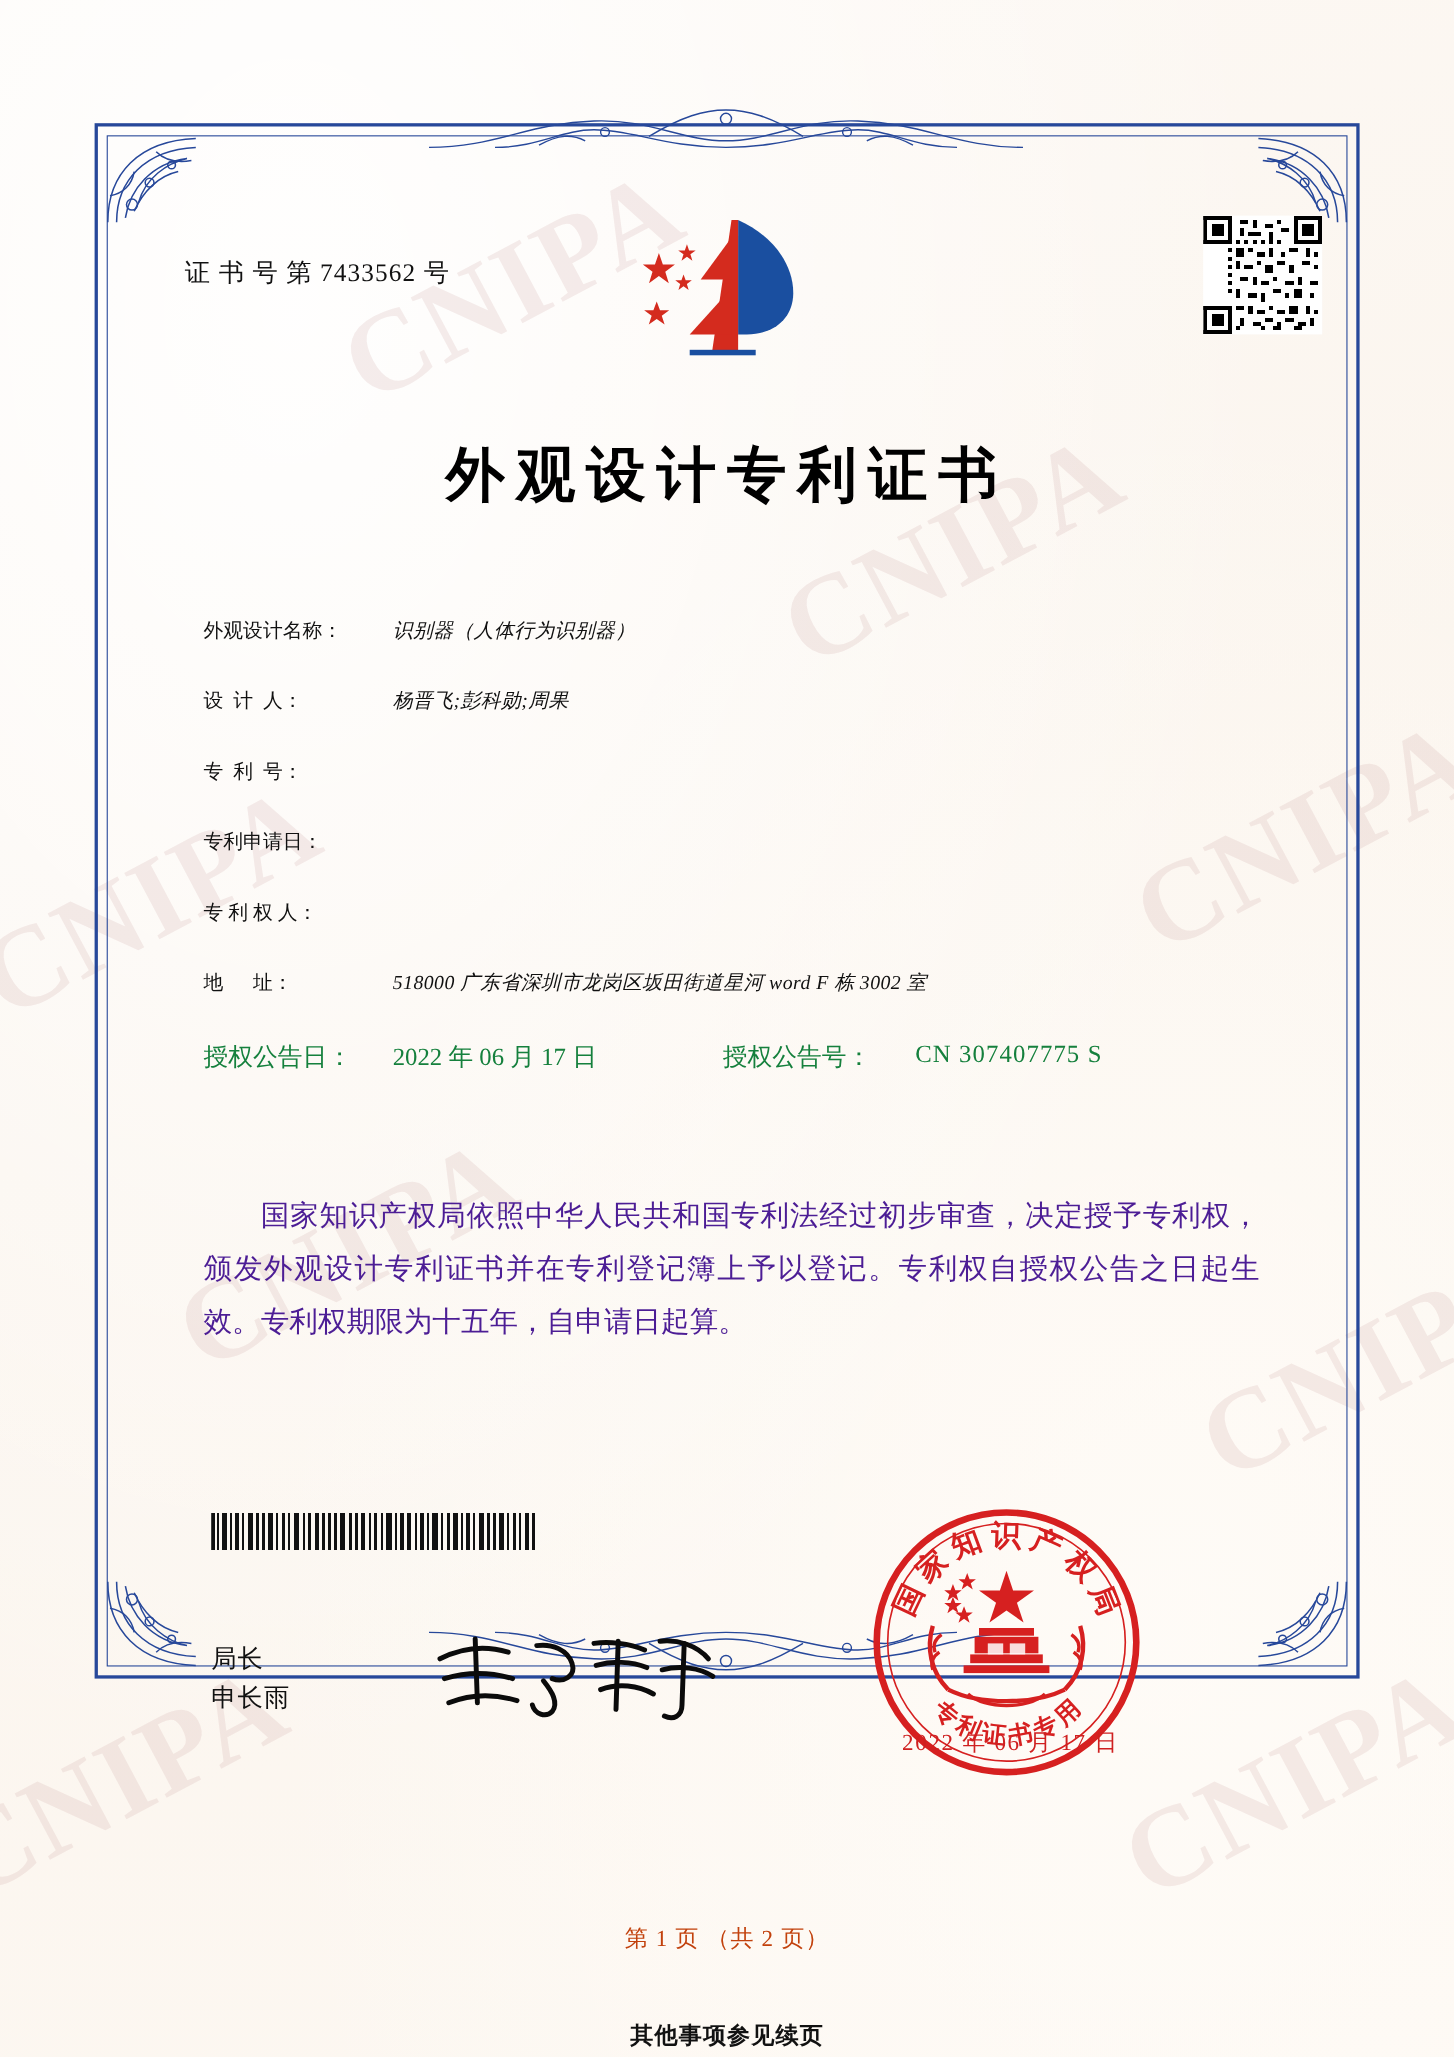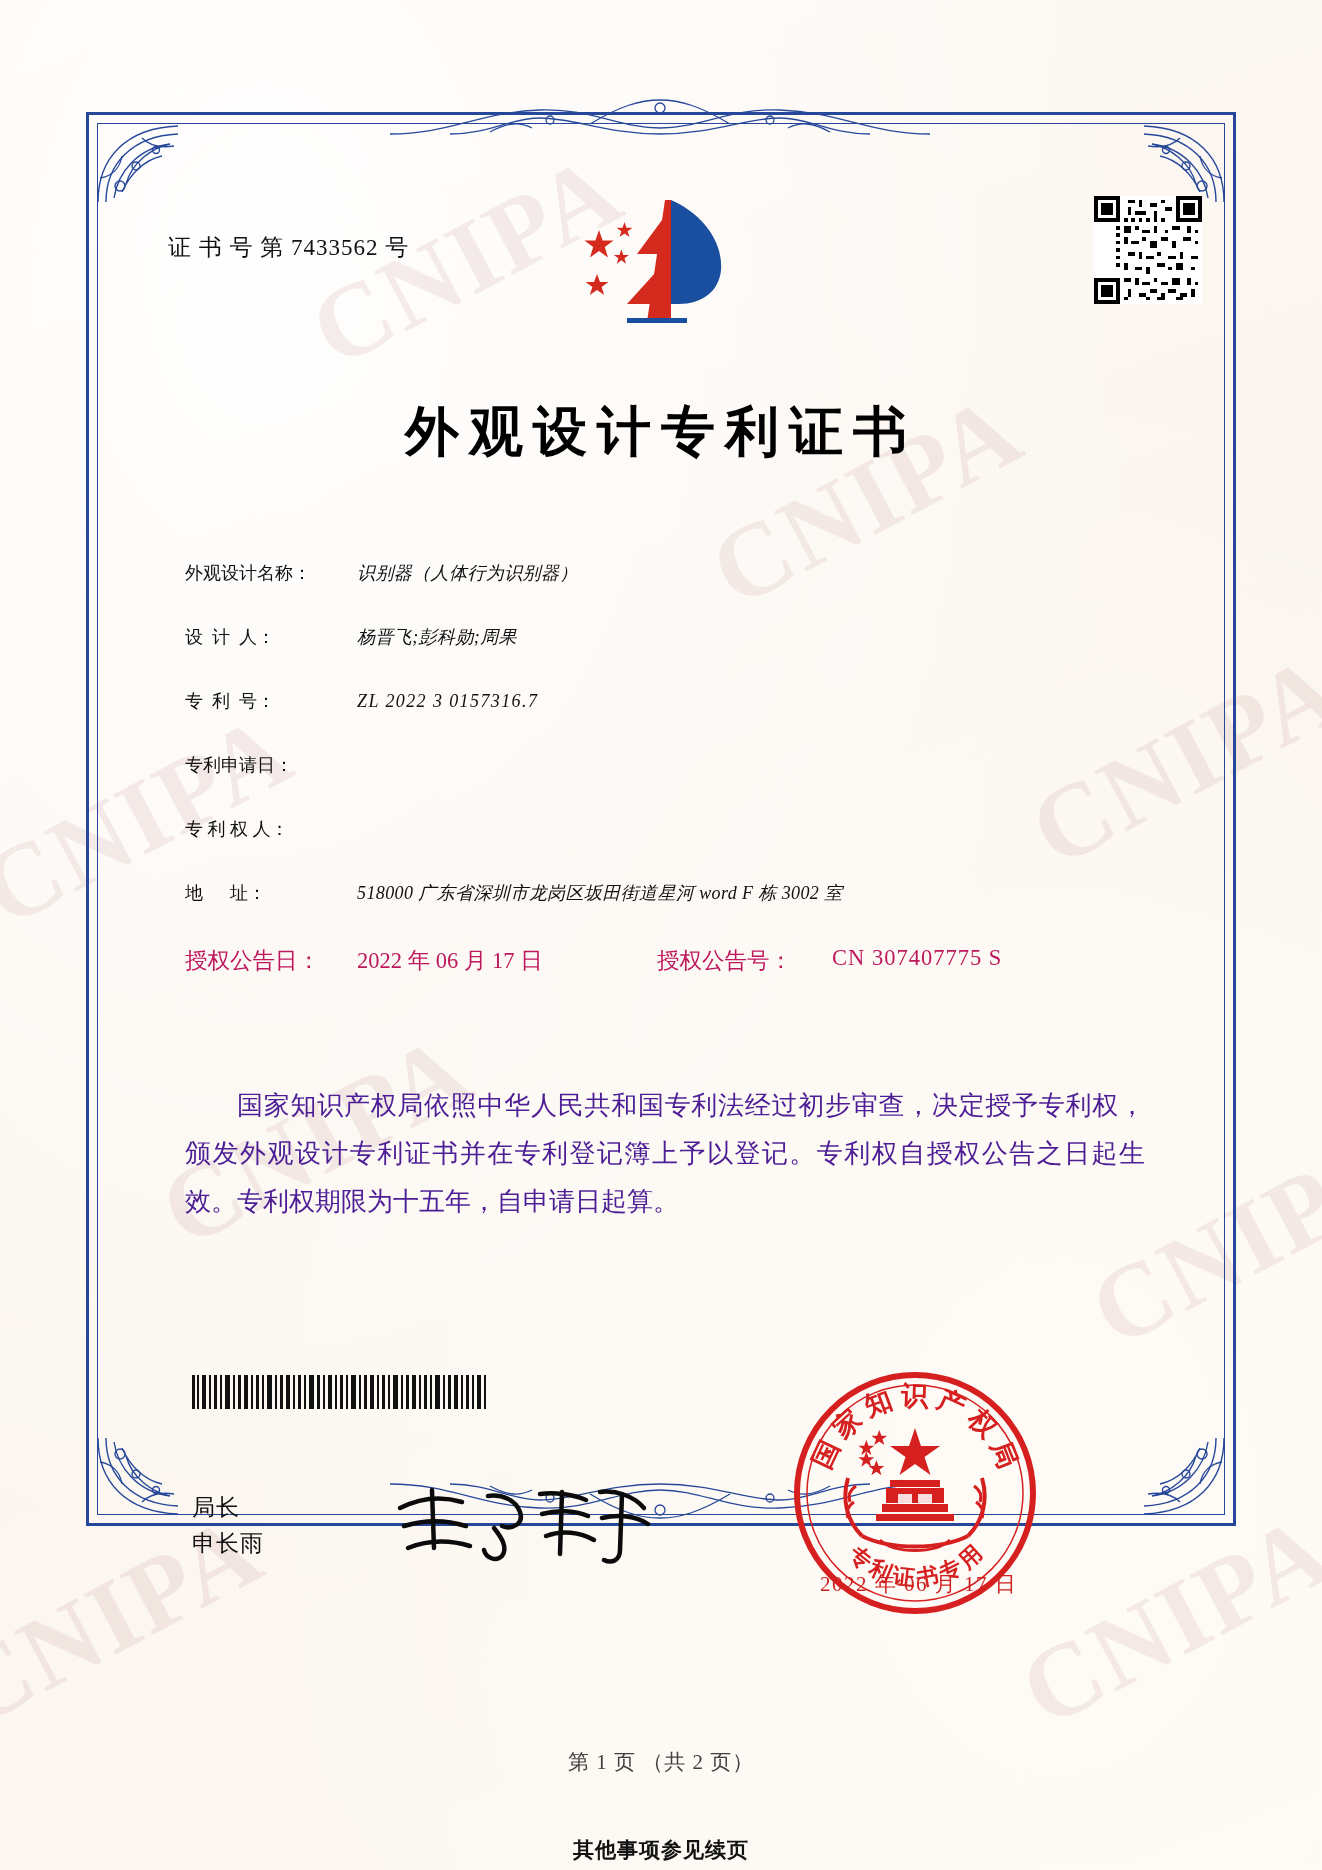--- a/index.html
+++ b/index.html
@@ -177,21 +177,21 @@
   }
   .fvalue.mono {
     font-family: "Liberation Serif", serif;
     letter-spacing: 1.4px;
   }
 
   .row-two {
     display: flex;
     align-items: flex-start;
     font-size: 22.5px;
-    color: #be185d;
+    color: #15803d;
     margin-bottom: 12px;
   }
   .row-two .seg-label { width: 172px; flex: 0 0 172px; white-space: pre; }
   .row-two .seg-val { flex: 0 0 300px; }
   .row-two .seg-label2 { flex: 0 0 175px; white-space: pre; }
   .row-two .seg-val2 { flex: 1; letter-spacing: 1px; }
 
   .para {
     position: absolute;
     left: 185px;
@@ -251,21 +251,21 @@
     white-space: nowrap;
   }
 
   .pagenum {
     position: absolute;
     left: 0;
     right: 0;
     top: 1748px;
     text-align: center;
     font-size: 21px;
-    color: #404040;
+    color: #c2410c;
     letter-spacing: 1px;
   }
 
   .footnote {
     position: absolute;
     left: 0;
     right: 0;
     top: 1836px;
     text-align: center;
     font-size: 21px;
@@ -509,21 +509,20 @@
     <div class="frow">
       <div class="flabel">外观设计名称：</div>
       <div class="fvalue">识别器（人体行为识别器）</div>
     </div>
     <div class="frow">
       <div class="flabel">设  计  人：</div>
       <div class="fvalue">杨晋飞;彭科勋;周果</div>
     </div>
     <div class="frow">
       <div class="flabel">专  利  号：</div>
-      <div class="fvalue mono">ZL 2022 3 0157316.7</div>
     </div>
     <div class="frow">
       <div class="flabel">专利申请日：</div>
     </div>
     <div class="frow">
       <div class="flabel">专 利 权 人：</div>
     </div>
     <div class="frow">
       <div class="flabel">地      址：</div>
       <div class="fvalue">518000 广东省深圳市龙岗区坂田街道星河 word F 栋 3002 室</div>

